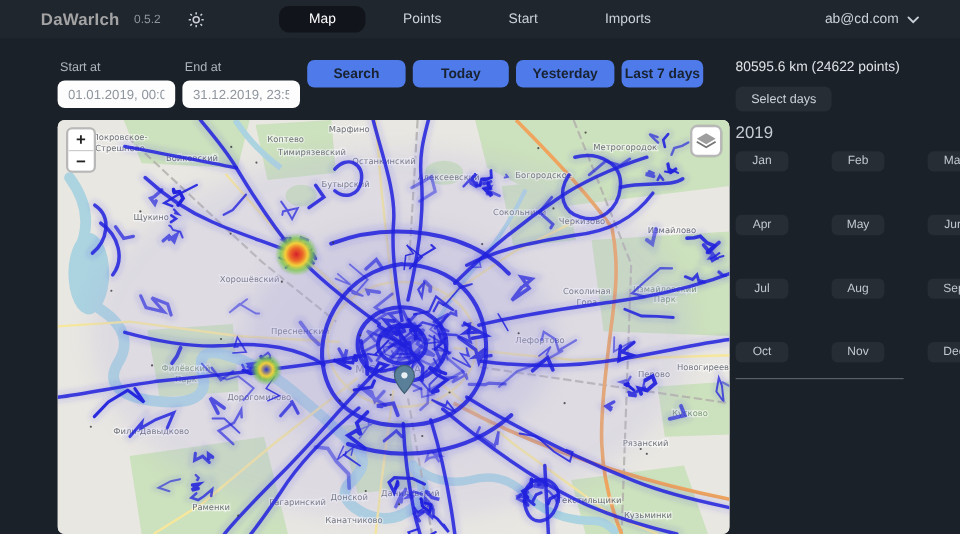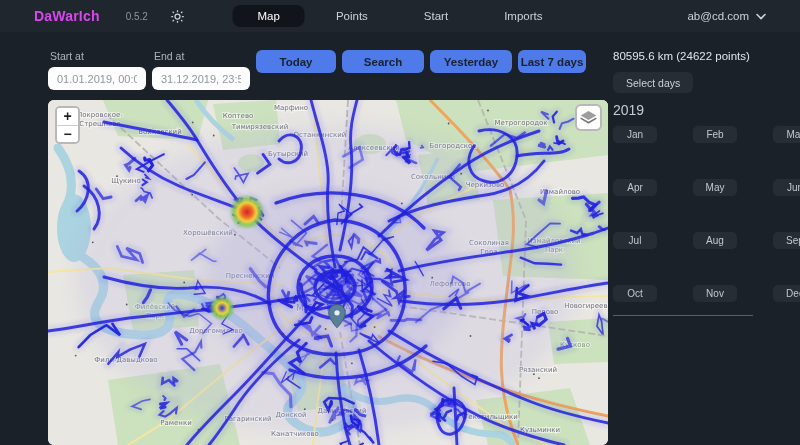--- a/index.html
+++ b/index.html
@@ -9,22 +9,22 @@
     background:#1b2129;
     font-family:"Liberation Sans", sans-serif;
     color:#d3d8dd;
   }
   
   .navbar{
     position:absolute; top:0; left:0; right:0; height:32px;
     background:#20262e;
     display:flex; align-items:center; padding:0 34px;
   }
-  .brand{ font-size:14px; font-weight:bold; color:#d946ef; letter-spacing:.2px;}
-  .version{ margin-left:26px; font-size:10px; color:#8f969e;}
+  .brand{ font-size:14px; font-weight:bold; color:#a3a3a3; letter-spacing:.2px;}
+  .version{ margin-left:12px; font-size:10px; color:#8f969e;}
   .theme-btn{ margin-left:22px; background:none; border:none; cursor:pointer; display:flex; align-items:center;}
   .nav-center{ position:absolute; left:50%; top:0; height:32px; transform:translateX(-50%);
     display:flex; align-items:center; gap:6px;}
   .nav-item{ font-size:11.5px; color:#ccd2d8; padding:5px 25px; border-radius:8px; text-decoration:none; cursor:pointer;}
   .nav-item.active{ background:#11151b; color:#fff;}
   .user-menu{ margin-left:auto; display:flex; align-items:center; gap:7px; font-size:11.5px; color:#ccd2d8; cursor:pointer;justify-content:space-between;}
   
   .controls{ position:absolute; top:50px; left:48px; display:flex; align-items:flex-start; gap:6px;}
   .field{ display:flex; flex-direction:column; gap:5px; }
   .field label{ font-size:10.5px; color:#aeb4bb; padding-left:2px;}
@@ -106,22 +106,22 @@
 
 <div class="controls">
   <div class="field">
     <label>Start at</label>
     <input type="text" value="01.01.2019, 00:00" style="">
   </div>
   <div class="field">
     <label>End at</label>
     <input type="text" value="31.12.2019, 23:59" style="">
   </div>
+  <button class="btn-blue w82">Search</button>
   <button class="btn-blue w80">Today</button>
-  <button class="btn-blue w82">Search</button>
   <button class="btn-blue w82">Yesterday</button>
   <button class="btn-blue w87">Last 7 days</button>
 </div>
 
 <div class="panel">
   <div class="stats-line">80595.6 km (24622 points)</div>
   <button class="btn-dark">Select days</button>
   <div class="year-label">2019</div>
   <div class="months">
     <button class="month-btn">Jan</button>

